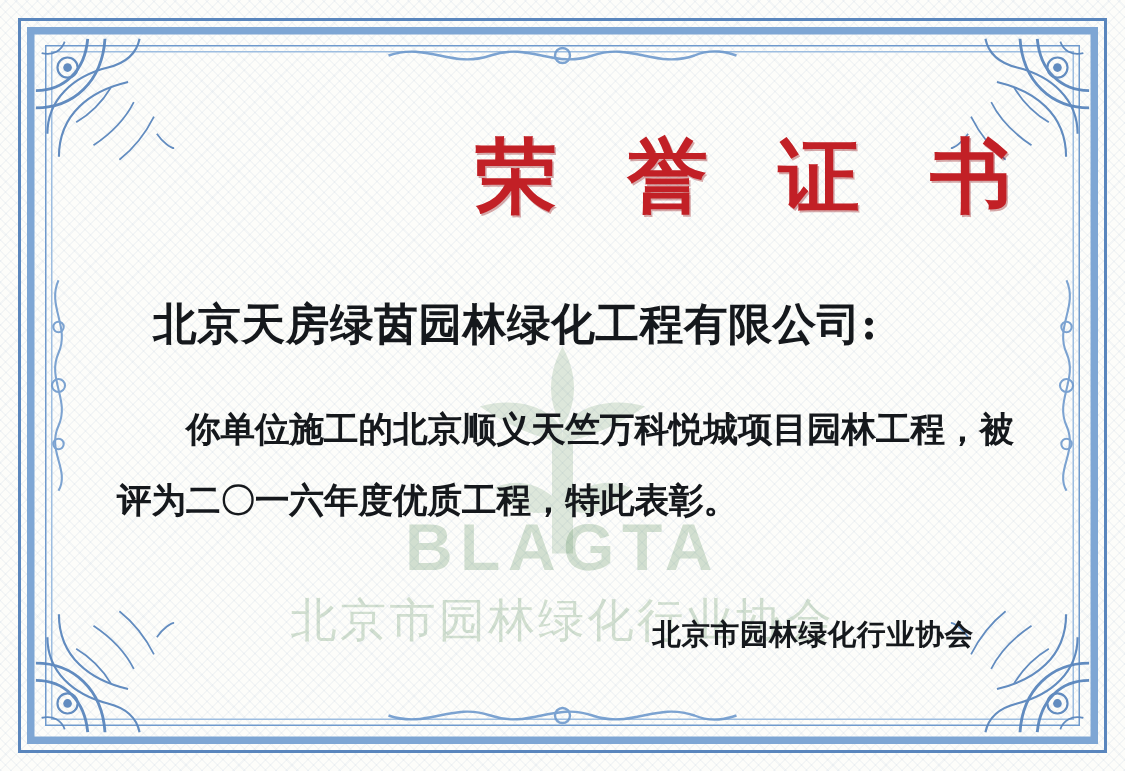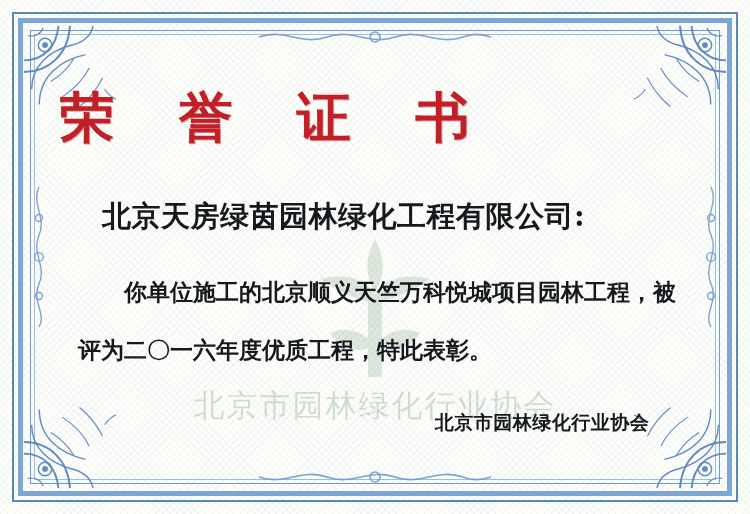--- a/index.html
+++ b/index.html
@@ -130,22 +130,22 @@
   
   .content {
     position: absolute;
     left: 60px;
     right: 60px;
     top: 56px;
     bottom: 50px;
   }
 
   .cert-title {
-    text-align: left;
-    font-family: Liberation Mono, monospace;
+    text-align: right;
+    font-family: Liberation Sans, sans-serif;
     font-weight: bold;
     font-size: 54px;
     letter-spacing: 16px;
     color: #c22026;
     margin-top: 26px;
     text-shadow: 1px 1px 0 rgba(140,10,15,0.35);
   }
 
   .recipient {
     margin-top: 42px;
@@ -155,21 +155,21 @@
     color: #15181c;
     letter-spacing: 0.5px;
     font-family: "DejaVu Serif", serif;
   }
 
   .body-text {
     margin-top: 26px;
     margin-left: 18px;
     margin-right: 10px;
     font-size: 23px;
-    line-height: 58px;
+    line-height: 47px;
     color: #15181c;
     font-weight: bold;
     text-indent: 46px;
     font-family: "DejaVu Serif", serif;
   }
 
   .serial {
     margin-top: 34px;
     margin-left: 78px;
     font-size: 21px;
@@ -323,20 +323,21 @@
     <div class="wm-logo">
       <svg viewBox="0 0 210 150" fill="#3f7a3f">
         <path d="M105 6 C118 30 112 48 105 60 C98 48 92 30 105 6 Z"></path>
         <path d="M105 62 C96 44 70 40 50 46 C70 60 92 68 105 70 Z"></path>
         <path d="M105 62 C114 44 140 40 160 46 C140 60 118 68 105 70 Z"></path>
         <path d="M98 66 h14 v78 h-14 Z"></path>
         <path d="M60 100 C78 92 94 100 105 112 C94 120 74 120 60 100 Z"></path>
         <path d="M150 100 C132 92 116 100 105 112 C116 120 136 120 150 100 Z"></path>
       </svg>
     </div>
+    <div class="wm-acronym">BLAGTA</div>
     <div class="wm-name">北京市园林绿化行业协会</div>
   </div>
 
   <div class="content">
 
     <div class="cert-title">荣 誉 证 书</div>
 
     <div class="recipient">北京天房绿茵园林绿化工程有限公司:</div>
 
     <div class="body-text">你单位施工的北京顺义天竺万科悦城项目园林工程，被评为二〇一六年度优质工程，特此表彰。</div>

